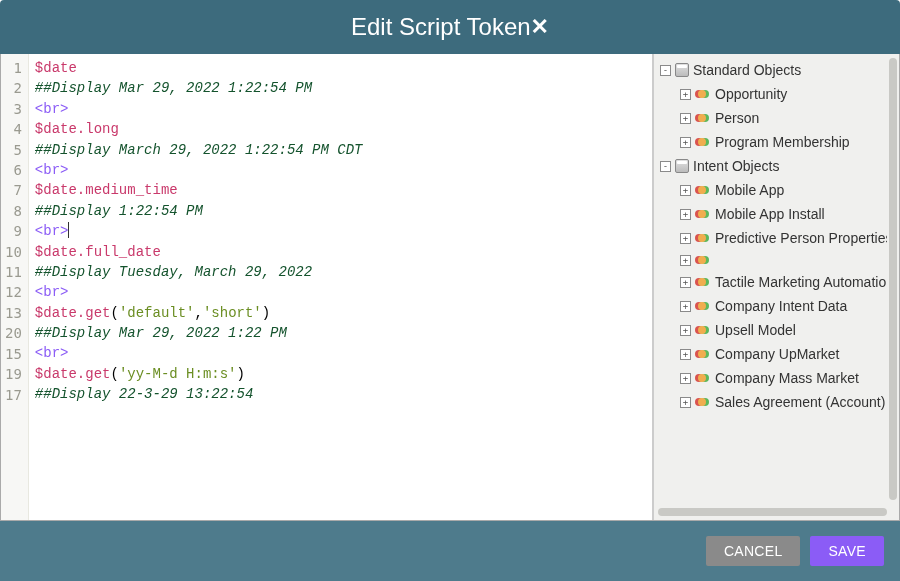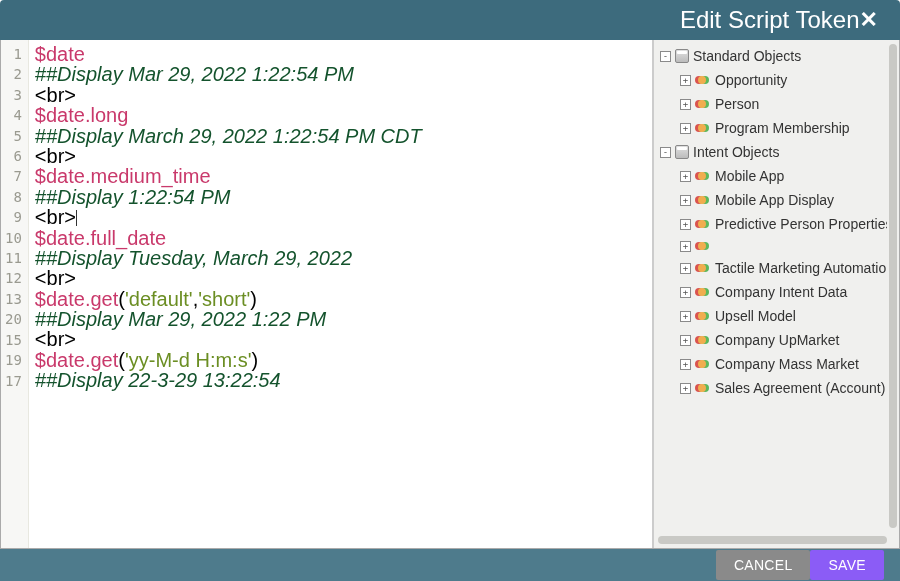--- a/index.html
+++ b/index.html
@@ -5,22 +5,22 @@
   * { box-sizing: border-box; margin: 0; padding: 0; }
   html, body { width: 900px; height: 581px; overflow: hidden; font-family: -apple-system, BlinkMacSystemFont, "Segoe UI", sans-serif; }
   .dialog {
     width: 900px; height: 581px;
     background: #3d6b7d;
     display: flex; flex-direction: column;
     border-radius: 4px 4px 0 0;
     overflow: hidden;
   }
   .titlebar {
-    height: 40px;
-    display: flex; align-items: center; justify-content: flex-end;
+    height: 54px;
+    display: flex; align-items: center; justify-content: center;
     padding: 0 22px;
     color: #fff;
   }
   .titlebar h1 { font-size: 24px; font-weight: 400; }
   .close-btn { color: #fff; font-size: 22px; cursor: pointer; font-weight: bold; }
   .body {
     flex: 1;
     background: #aaa;
     display: flex;
     min-height: 0;
@@ -40,32 +40,32 @@
     font-family: "Menlo", "Consolas", monospace;
     font-size: 14px;
     line-height: 20.4px;
     user-select: none;
     border-right: 1px solid #e8e8e0;
     min-width: 26px;
   }
   .code {
     flex: 1;
     padding: 4px 6px;
-    font-family: Liberation Sans, sans-serif;
-    font-size: 20px;
+    font-family: Liberation Mono, monospace;
+    font-size: 14px;
     line-height: 20.4px;
     white-space: pre;
     overflow: auto;
     position: relative;
   }
   .code .line { height: 20.4px; }
   .tok-var { color: #c9396b; }
   .tok-str { color: #6b8e23; }
   .tok-com { color: #14532d; font-style: italic; }
-  .tok-tag { color: #000000; }
+  .tok-tag { color: #8b5cf6; }
   .caret {
     display: inline-block;
     width: 0;
     border-left: 1px solid #333;
     height: 16px;
     vertical-align: middle;
     position: relative;
     top: -1px;
   }
   .tree-pane {
@@ -134,25 +134,26 @@
     content:""; position:absolute; width:8px; height:8px; border-radius:50%;
     top:2px;
   }
   .ico-obj::before { left:0; background:#d9534f; }
   .ico-obj::after  { left:6px; background:#5cb85c; }
   .ico-obj .mid {
     position:absolute; left:3px; top:2px; width:8px; height:8px; border-radius:50%;
     background:#f0ad4e; z-index:1;
   }
   .footer {
-    height: 32px;
+    height: 60px;
     background: #4e7b8c;
     display: flex;
     align-items: center;
     justify-content: flex-end;
+    gap: 10px;
     padding: 0 16px;
   }
   .btn {
     height: 30px;
     padding: 0 18px;
     border: none;
     color: #fff;
     font-size: 14px;
     letter-spacing: 0.3px;
     cursor: pointer;
@@ -239,21 +240,21 @@
               <span class="ico-obj">
                 <span class="mid"></span>
               </span>
               <span>Mobile App</span>
             </div>
             <div class="tree-node child">
               <span class="expander">+</span>
               <span class="ico-obj">
                 <span class="mid"></span>
               </span>
-              <span>Mobile App Display</span>
+              <span>Mobile App Install</span>
             </div>
             <div class="tree-node child">
               <span class="expander">+</span>
               <span class="ico-obj">
                 <span class="mid"></span>
               </span>
               <span>Predictive Person Properties</span>
             </div>
             <div class="tree-node child">
               <span class="expander">+</span>

